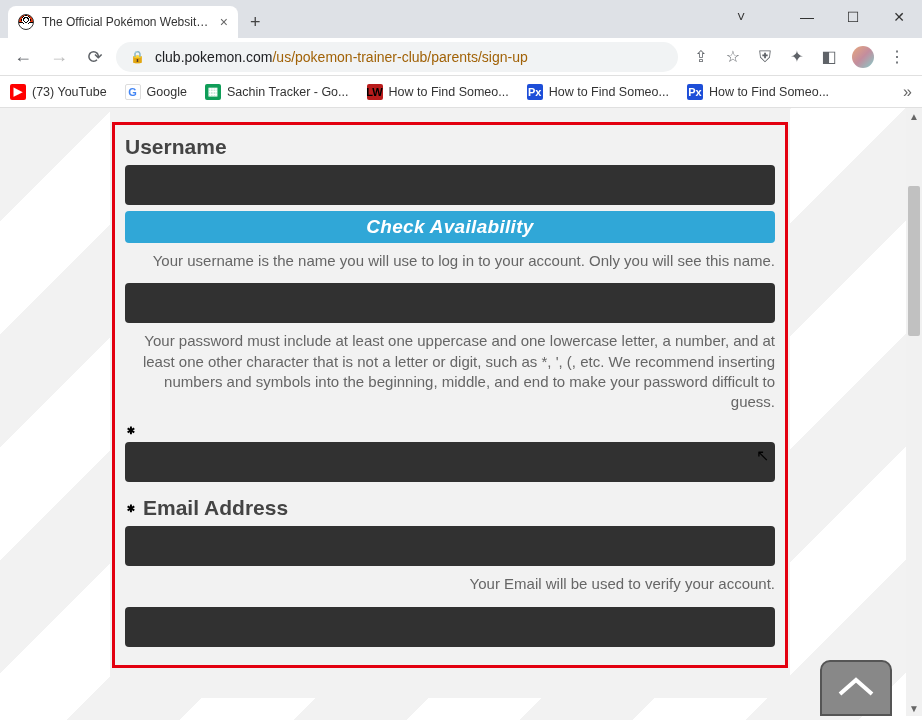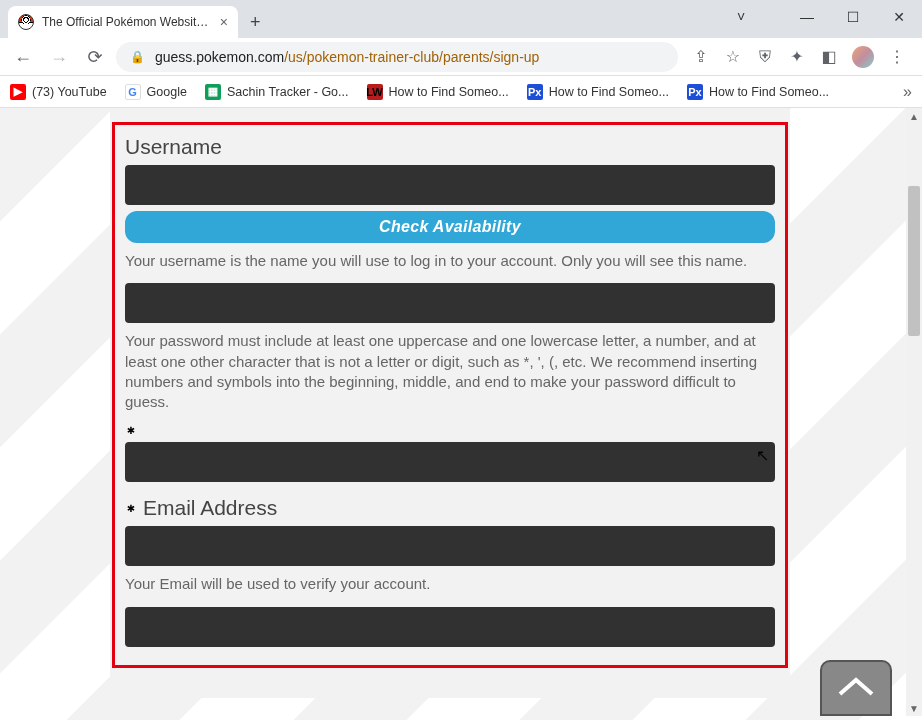--- a/index.html
+++ b/index.html
@@ -39,26 +39,26 @@
     .bm-px { background: #1d4ed8; }
     .bm-more { margin-left: auto; font-size: 16px; color: #666; }
     
     
     .viewport { position: relative; width: 100%; height: 612px; overflow: hidden; background: #fff; }
     .diag-bg { position: absolute; inset: 0; background: repeating-linear-gradient(135deg, #f2f2f2 0 80px, #fff 80px 160px); }
     .container { position: relative; width: 680px; background: #f2f2f2; margin-left: 110px; padding: 14px 0 30px 0; }
     .req-label { font-family: 'Arial Narrow', Arial, sans-serif; font-size: 18px; color: #666; letter-spacing: 0.5px; padding: 0 34px 16px; }
     
     .form-box { border: 3px solid #e3000f; margin: 0 2px; padding: 6px 10px 18px; }
-    .field-label { font-size: 21px; color: #444; font-family: 'Arial Narrow', Arial, sans-serif; margin: 4px 0 6px; display: flex; align-items: center; gap: 6px; }
+    .field-label { font-size: 21px; color: #444; font-family: 'Arial Narrow', Arial, sans-serif; margin: 4px 0 6px; display: flex; align-items: center; gap: 6px; font-weight: bold; }
     .asterisk { width: 12px; height: 12px; display: inline-flex; align-items: center; justify-content: center; }
     .asterisk::before { content: "✱"; font-size: 10px; color: #000; }
     .dark-input { width: 100%; height: 40px; background: #313131; border: none; border-radius: 4px; color: #fff; padding: 0 12px; font-size: 15px; }
-    .check-btn { width: 100%; height: 32px; background: #30a7d7; color: #fff; font-size: 16px; font-weight: bold; font-style: italic; border: none; border-radius: 12px; margin-top: 6px; font-family: 'Arial Narrow', Arial, sans-serif; letter-spacing: 0.3px; cursor: pointer; }
-    .hint { font-size: 15px; color: #666; margin: 8px 0 12px; line-height: 1.35; }
+    .check-btn { width: 100%; height: 32px; background: #30a7d7; color: #fff; font-size: 19px; font-weight: bold; font-style: italic; border: none; border-radius: 4px; margin-top: 6px; font-family: 'Arial Narrow', Arial, sans-serif; letter-spacing: 0.3px; cursor: pointer; }
+    .hint { font-size: 15px; color: #666; margin: 8px 0 12px; line-height: 1.35; text-align: right; }
     
     .cursor { position: absolute; left: 756px; top: 338px; font-size: 16px; color: #000; pointer-events: none; }
     
     .scroll-track { position: absolute; right: 0; top: 108px; width: 16px; height: 608px; background: #f1f1f1; }
     .scroll-thumb { position: absolute; right: 2px; width: 12px; background: #c1c1c1; border-radius: 2px; }
     .scroll-arrow { position: absolute; right: 0; width: 16px; height: 16px; display: flex; align-items: center; justify-content: center; font-size: 10px; color: #666; background: #f1f1f1; }
     
     .back-top { position: absolute; right: 30px; bottom: 4px; width: 72px; height: 56px; background: #888; border: 2px solid #555; border-radius: 10px 10px 0 0; display: flex; align-items: center; justify-content: center; cursor: pointer; }
     .back-top svg { stroke: #fff; stroke-width: 4; fill: none; }
   </style>
@@ -80,21 +80,21 @@
       <span class="win-btn">✕</span>
     </div>
   </div>
   <div class="toolbar">
     <span class="nav-btn">←</span>
     <span class="nav-btn disabled">→</span>
     <span class="nav-btn">⟳</span>
     <div class="url-bar">
       <span class="lock-icon">🔒</span>
       <span class="url-text">
-        <span class="url-domain">guess.pokemon.com</span><span class="url-path">/us/pokemon-trainer-club/parents/sign-up</span>
+        <span class="url-domain">club.pokemon.com</span><span class="url-path">/us/pokemon-trainer-club/parents/sign-up</span>
       </span>
     </div>
     <div class="toolbar-icons">
       <span class="ext-icon">⇪</span>
       <span class="ext-icon">☆</span>
       <span class="ext-icon">⛨</span>
       <span class="ext-icon">✦</span>
       <span class="ext-icon">◧</span>
       <span class="avatar"></span>
       <span class="ext-icon">⋮</span>

